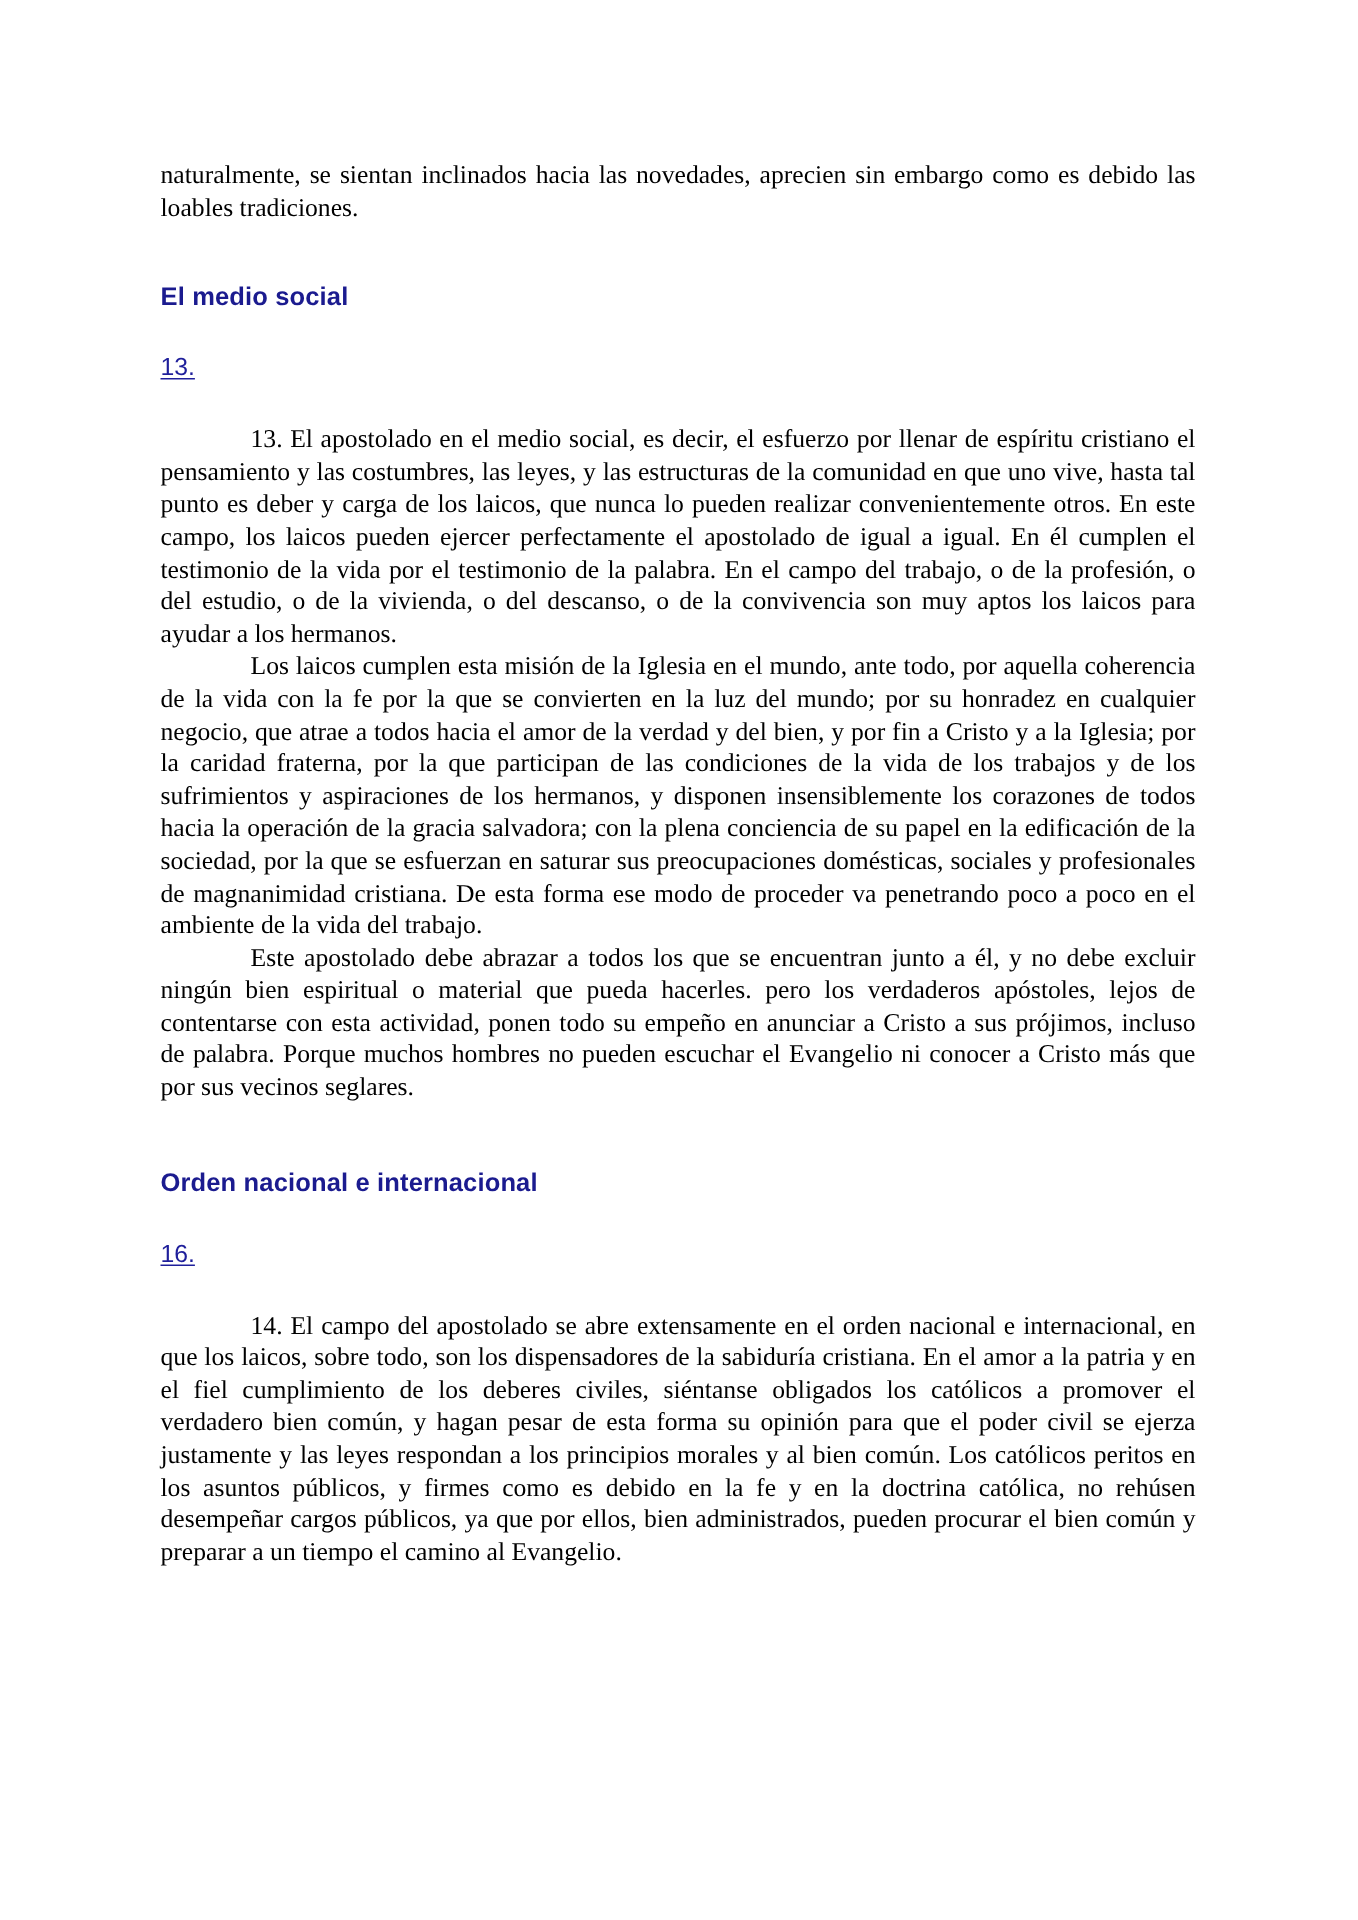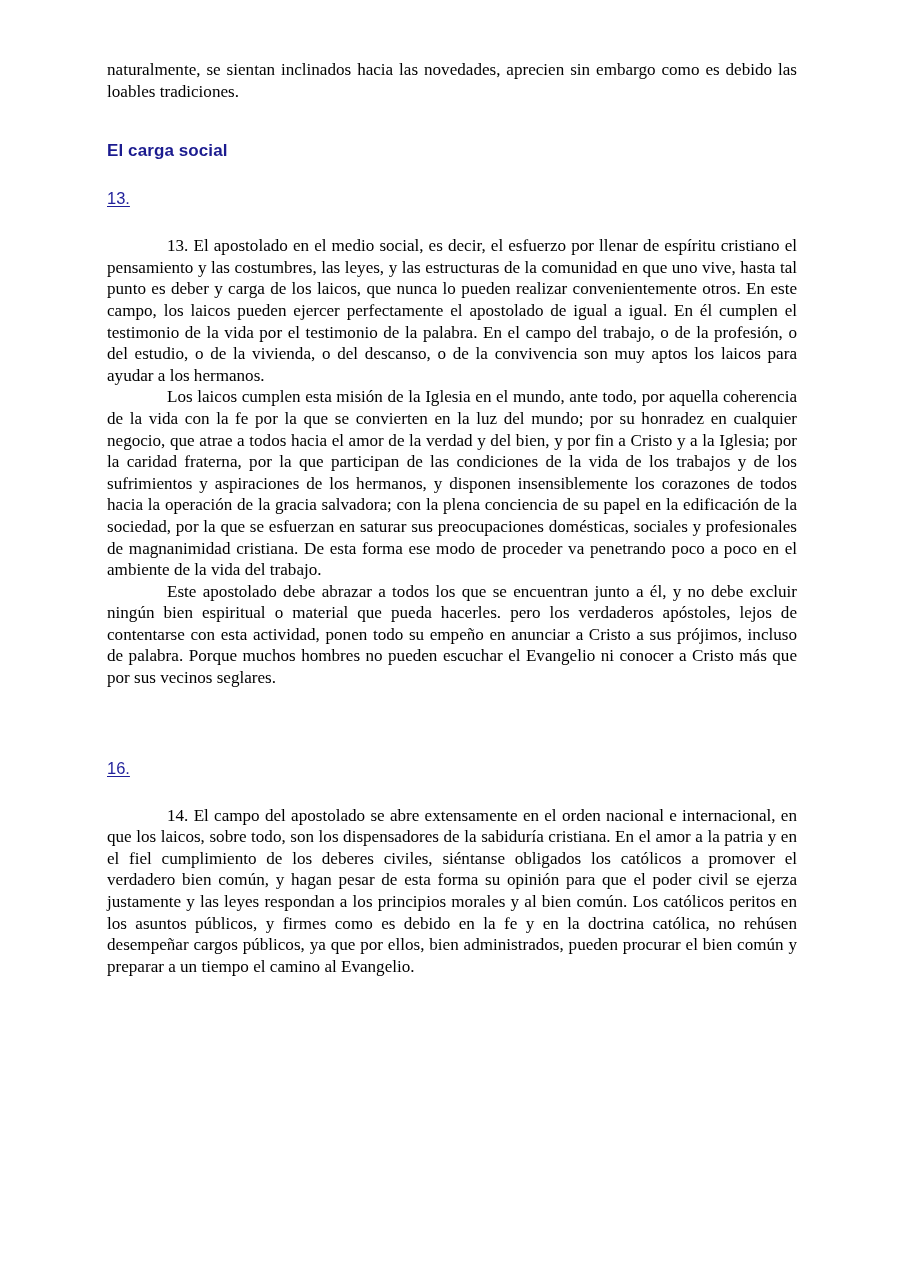--- a/index.html
+++ b/index.html
@@ -14,21 +14,21 @@
     font-family: "Liberation Serif", "DejaVu Serif", serif;
     color: #000000;
   }
 
   .page {
     position: relative;
     width: 905px;
     height: 1280px;
     background: #ffffff;
     box-sizing: border-box;
-    padding: 59px 108px 0 107px;
+    padding: 106px 108px 0 107px;
   }
 
   .doc-body {
     width: 690px;
   }
 
   p.para {
     margin: 0;
     font-size: 17.1px;
     line-height: 21.6px;
@@ -80,36 +80,37 @@
 <body>
 
 <div class="page">
   <div class="doc-body">
 
     <p class="para flush">naturalmente, se sientan inclinados hacia las novedades, aprecien sin embargo como es debido las loables tradiciones.</p>
 
 
     <div class="gap-before-heading-1"></div>
 
-    <h2 class="section-heading">El carga social</h2>
+    <h2 class="section-heading">El medio social</h2>
 
     <div class="gap-heading-to-link-1"></div>
 
     <a class="section-link">13.</a>
 
     <div class="gap-link-to-para-1"></div>
 
     <p class="para indent">13. El apostolado en el medio social, es decir, el esfuerzo por llenar de espíritu cristiano el pensamiento y las costumbres, las leyes, y las estructuras de la comunidad en que uno vive, hasta tal punto es deber y carga de los laicos, que nunca lo pueden realizar convenientemente otros. En este campo, los laicos pueden ejercer perfectamente el apostolado de igual a igual. En él cumplen el testimonio de la vida por el testimonio de la palabra. En el campo del trabajo, o de la profesión, o del estudio, o de la vivienda, o del descanso, o de la convivencia son muy aptos los laicos para ayudar a los hermanos.</p>
 
     <p class="para indent">Los laicos cumplen esta misión de la Iglesia en el mundo, ante todo, por aquella coherencia de la vida con la fe por la que se convierten en la luz del mundo; por su honradez en cualquier negocio, que atrae a todos hacia el amor de la verdad y del bien, y por fin a Cristo y a la Iglesia; por la caridad fraterna, por la que participan de las condiciones de la vida de los trabajos y de los sufrimientos y aspiraciones de los hermanos, y disponen insensiblemente los corazones de todos hacia la operación de la gracia salvadora; con la plena conciencia de su papel en la edificación de la sociedad, por la que se esfuerzan en saturar sus preocupaciones domésticas, sociales y profesionales de magnanimidad cristiana. De esta forma ese modo de proceder va penetrando poco a poco en el ambiente de la vida del trabajo.</p>
 
     <p class="para indent">Este apostolado debe abrazar a todos los que se encuentran junto a él, y no debe excluir ningún bien espiritual o material que pueda hacerles. pero los verdaderos apóstoles, lejos de contentarse con esta actividad, ponen todo su empeño en anunciar a Cristo a sus prójimos, incluso de palabra. Porque muchos hombres no pueden escuchar el Evangelio ni conocer a Cristo más que por sus vecinos seglares.</p>
 
     <div class="gap-before-heading-2"></div>
 
+    <h2 class="section-heading">Orden nacional e internacional</h2>
 
     <div class="gap-heading-to-link-2"></div>
 
     <a class="section-link">16.</a>
 
     <div class="gap-link-to-para-2"></div>
 
     <p class="para indent">14. El campo del apostolado se abre extensamente en el orden nacional e internacional, en que los laicos, sobre todo, son los dispensadores de la sabiduría cristiana. En el amor a la patria y en el fiel cumplimiento de los deberes civiles, siéntanse obligados los católicos a promover el verdadero bien común, y hagan pesar de esta forma su opinión para que el poder civil se ejerza justamente y las leyes respondan a los principios morales y al bien común. Los católicos peritos en los asuntos públicos, y firmes como es debido en la fe y en la doctrina católica, no rehúsen desempeñar cargos públicos, ya que por ellos, bien administrados, pueden procurar el bien común y preparar a un tiempo el camino al Evangelio.</p>
 
   </div>

